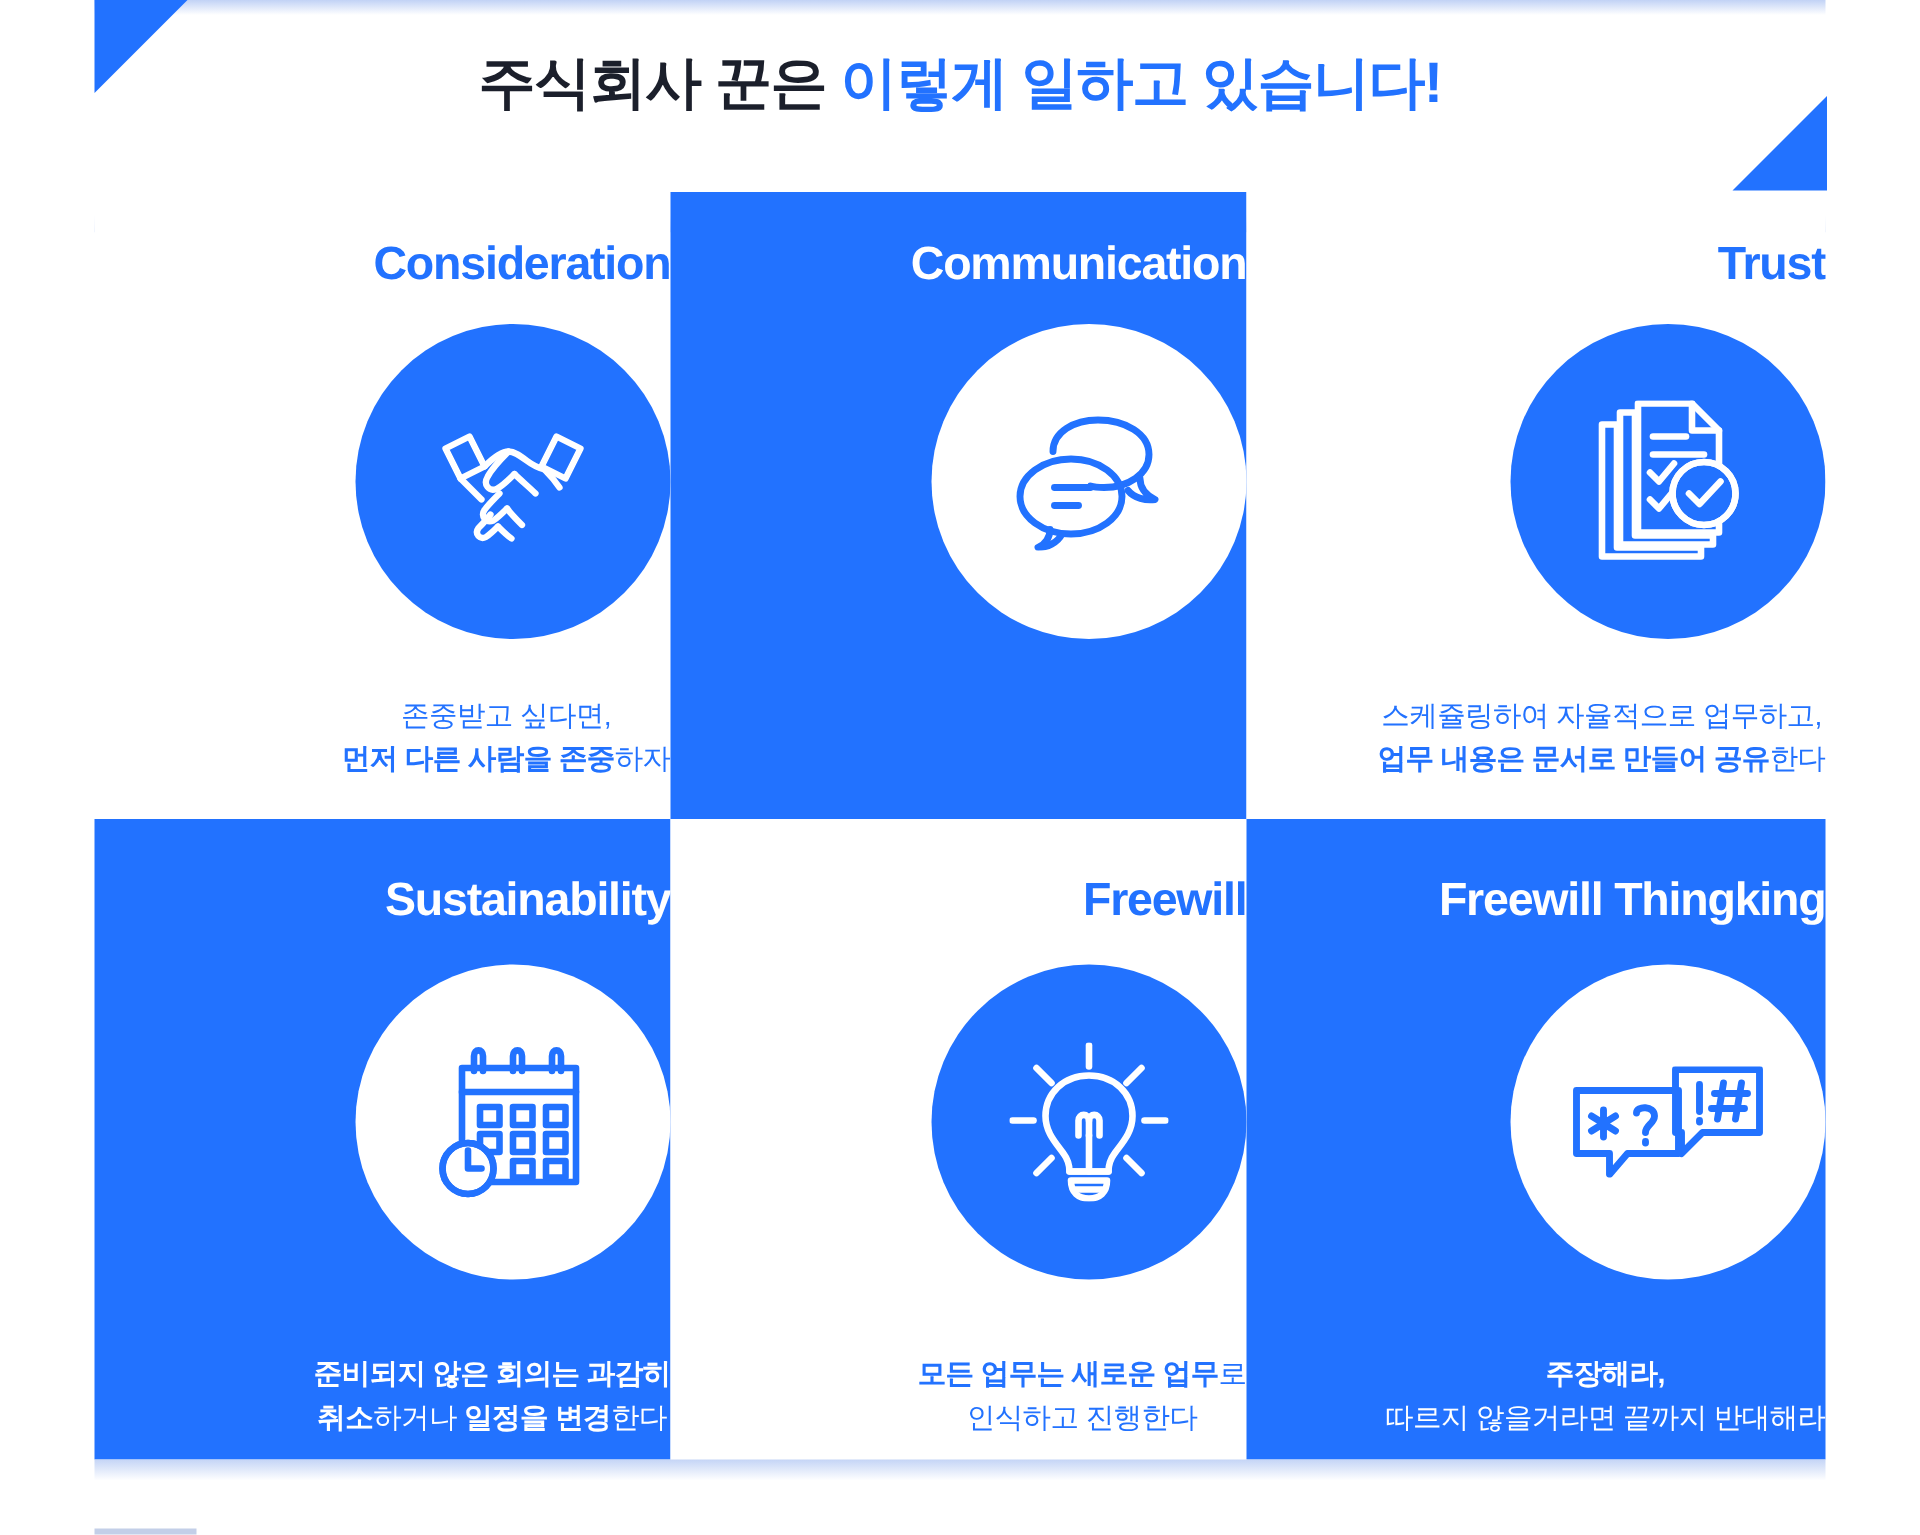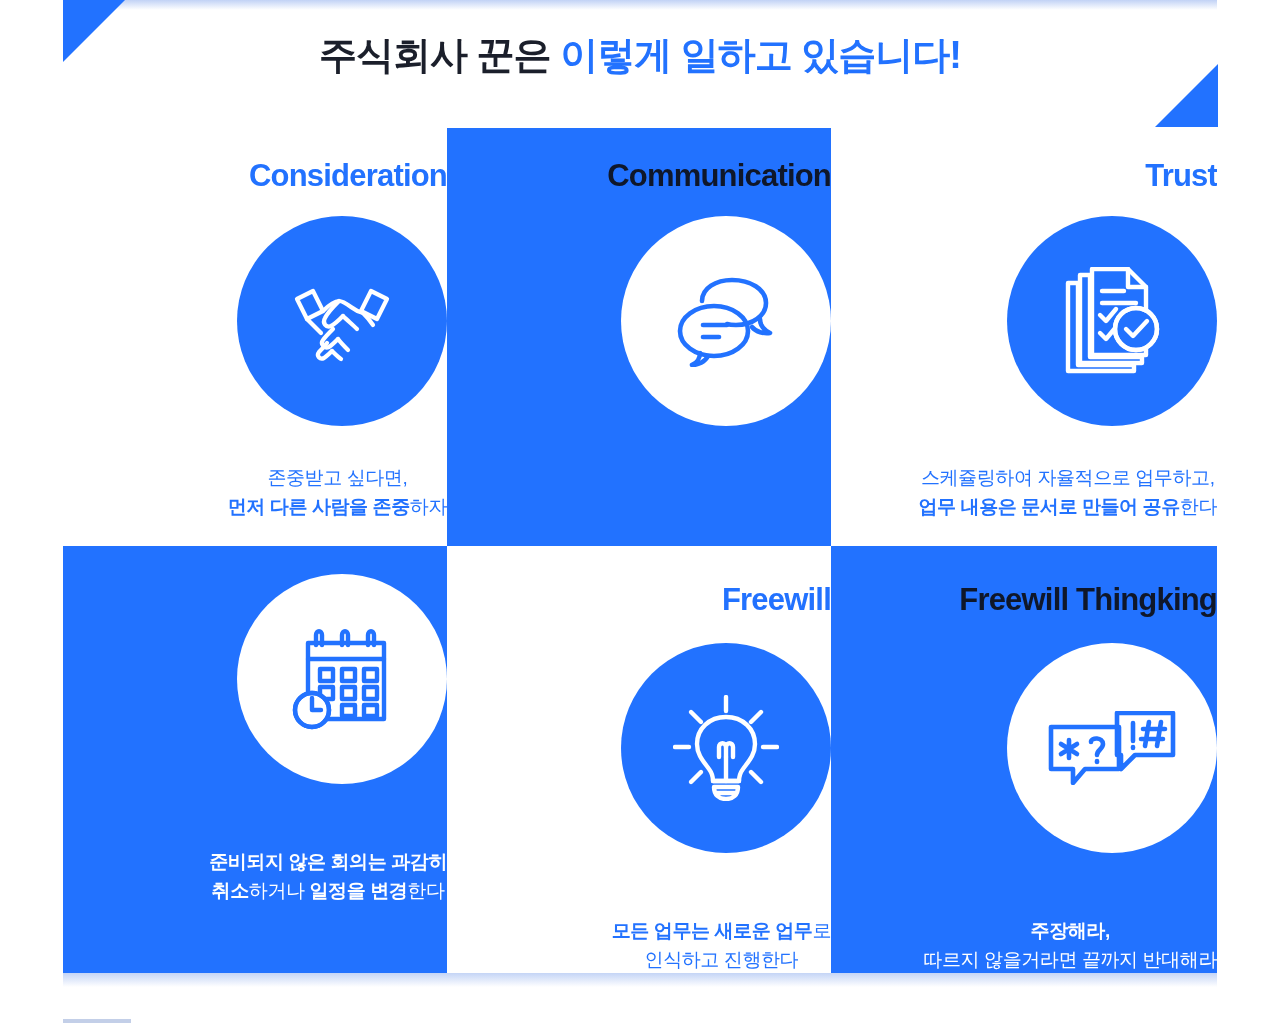--- a/index.html
+++ b/index.html
@@ -90,21 +90,21 @@
   .cell.blue  { background: #2272ff; }
 
   .cell-title {
     font-size: 31px;
     font-weight: bold;
     letter-spacing: -0.8px;
     white-space: nowrap;
     line-height: 1;
   }
   .cell.white .cell-title { color: #2272ff; }
-  .cell.blue  .cell-title { color: #0f172a; }
+  .cell.blue  .cell-title { color: #ffffff; }
 
   
   .grid-row1 .cell-title { margin-top: 32px; }
   .grid-row2 .cell-title { margin-top: 38px; }
 
   .icon-circle {
     width: 210px;
     height: 210px;
     border-radius: 50%;
     display: flex;
@@ -122,21 +122,21 @@
   .cell.blue  .icon-circle svg { stroke: #2272ff; fill: none; }
 
   .caption {
     text-align: center;
     font-size: 19px;
     line-height: 1.52;
     letter-spacing: -0.4px;
     white-space: nowrap;
   }
   .grid-row1 .caption { margin-top: 38px; }
-  .grid-row2 .caption { margin-top: 64px; }
+  .grid-row2 .caption { margin-top: 50px; }
   .cell.white .caption { color: #2272ff; }
   .cell.blue  .caption { color: #ffffff; }
   .caption b { font-weight: bold; }
   .caption .ln { display: block; }
 
   
   .grid-glow-bottom {
     position: absolute;
     left: 63px; top: 973px;
     width: 1154px; height: 14px;
@@ -223,20 +223,21 @@
         <polyline points="64,62 71,69 85,54"></polyline>
       </svg>
     </div>
     <div class="caption">
       <span class="ln"><span>스케쥴링하여 자율적으로 업무하고,</span></span>
       <span class="ln"><b>업무 내용은 문서로 만들어 공유</b><span>한다</span></span>
     </div>
   </div>
 
   <div class="cell blue grid-row2">
+    <div class="cell-title">Sustainability</div>
     <div class="icon-circle">
       <svg width="104" height="104" viewBox="0 0 104 104" stroke-width="4.4" stroke-linejoin="round" stroke-linecap="round">
         <path d="M18 16 H94 V92 H18 Z"></path>
         <line x1="18" y1="32" x2="94" y2="32"></line>
         <path d="M32 18 V8 C32 3 26 3 26 8 V18"></path>
         <path d="M58 18 V8 C58 3 52 3 52 8 V18"></path>
         <path d="M84 18 V8 C84 3 78 3 78 8 V18"></path>
         <rect x="30" y="42" width="13" height="12"></rect>
         <rect x="52" y="42" width="13" height="12"></rect>
         <rect x="74" y="42" width="13" height="12"></rect>

